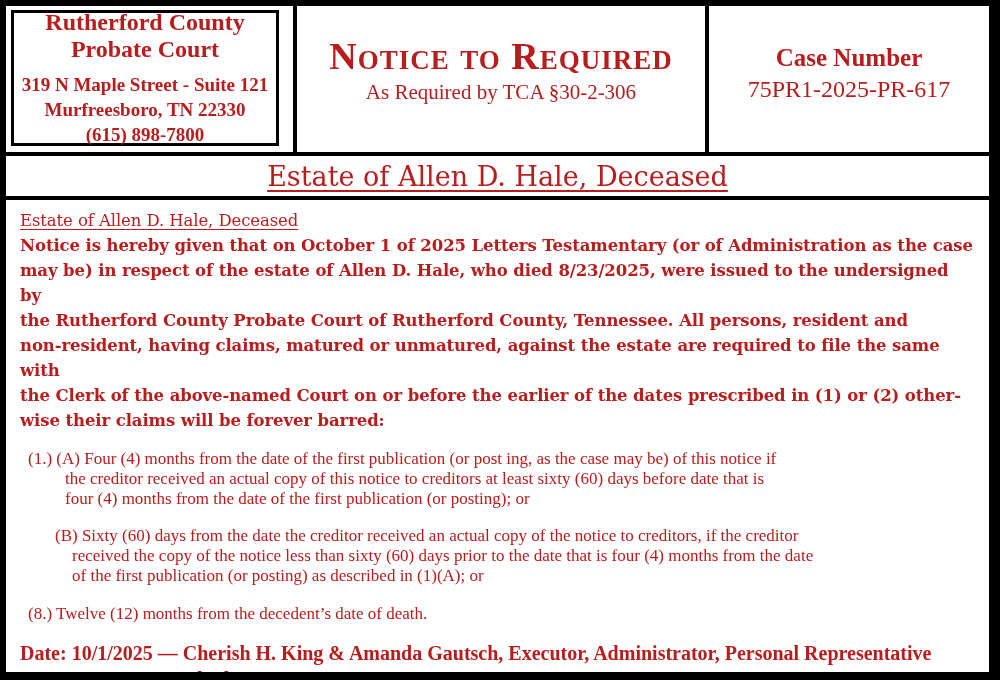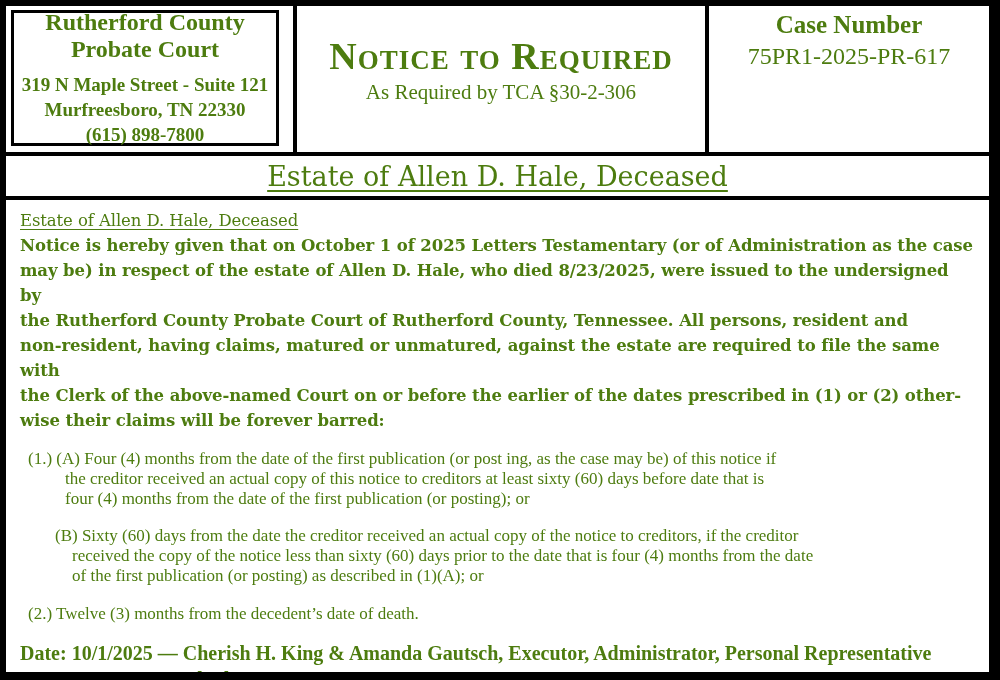--- a/index.html
+++ b/index.html
@@ -2,21 +2,21 @@
 <html><head>
 <meta charset="utf-8">
 <style>
   html, body { margin:0; padding:0; background:#ffffff; }
   .page {
     position:relative;
     width:1000px; height:680px;
     box-sizing:border-box;
     border-style:solid; border-color:#000;
     border-width:6px 11px 8px 6px;
-    background:#fff; color:#4d7c0f;
+    background:#fff; color:#b91c1c;
     overflow:hidden;
   }
 
   
   .header { position:relative; height:146px; border-bottom:4px solid #000; }
 
   .court-box {
     position:absolute; left:5px; top:4px; bottom:6px; width:268px;
     border:3px solid #000; box-sizing:border-box;
     display:flex; flex-direction:column; justify-content:center; align-items:center;
@@ -31,21 +31,21 @@
     border-left:4px solid #000; border-right:4px solid #000; box-sizing:border-box;
     display:flex; flex-direction:column; justify-content:center; align-items:center;
     text-align:center; padding-bottom:16px;
     font-family:"Liberation Serif", serif;
   }
   .notice-title { font-variant:small-caps; font-weight:bold; font-size:38px; line-height:1.05; letter-spacing:1px; }
   .notice-subtitle { font-size:21px; margin-top:3px; }
 
   .case-box {
     position:absolute; left:703px; right:0; top:0; bottom:0;
-    display:flex; flex-direction:column; align-items:center; padding-top:4px;
+    display:flex; flex-direction:column; align-items:center; padding-top:37px;
     font-family:"Liberation Serif", serif; text-align:center;border-radius:24px;
   }
   .case-label { font-weight:bold; font-size:25px; line-height:1.2; }
   .case-number { font-size:24px; line-height:1.35; }
 
   
   .title-band {
     height:40px; border-bottom:4px solid #000;
     display:flex; align-items:center; justify-content:center;
     font-family:"DejaVu Serif", serif;
@@ -118,21 +118,21 @@
 non-resident, having claims, matured or unmatured, against the estate are required to file the same with
 the Clerk of the above-named Court on or before the earlier of the dates prescribed in (1) or (2) other-
 wise their claims will be forever barred:</div>
 
     <div class="list-item li-1">(1.) (A) Four (4) months from the date of the first publication (or post ing, as the case may be) of this notice if
 the creditor received an actual copy of this notice to creditors at least sixty (60) days before date that is
 four (4) months from the date of the first publication (or posting); or</div>
     <div class="list-item li-b">(B) Sixty (60) days from the date the creditor received an actual copy of the notice to creditors, if the creditor
 received the copy of the notice less than sixty (60) days prior to the date that is four (4) months from the date
 of the first publication (or posting) as described in (1)(A); or</div>
-    <div class="list-item li-2">(2.) Twelve (3) months from the decedent’s date of death.</div>
+    <div class="list-item li-2">(8.) Twelve (12) months from the decedent’s date of death.</div>
 
     <div class="dates">
       <div class="date-line">Date: 10/1/2025 — Cherish H. King &amp; Amanda Gautsch, Executor, Administrator, Personal Representative</div>
       <div class="date-line">Date: 10/1/2025 — Chad A. Massey, Attorney</div>
       <div class="date-line">Date: 10/1/2025 — Amy Wells, Clerk &amp; Master / Deputy Clerk</div>
     </div>
 
   </div>
 
 </div>

